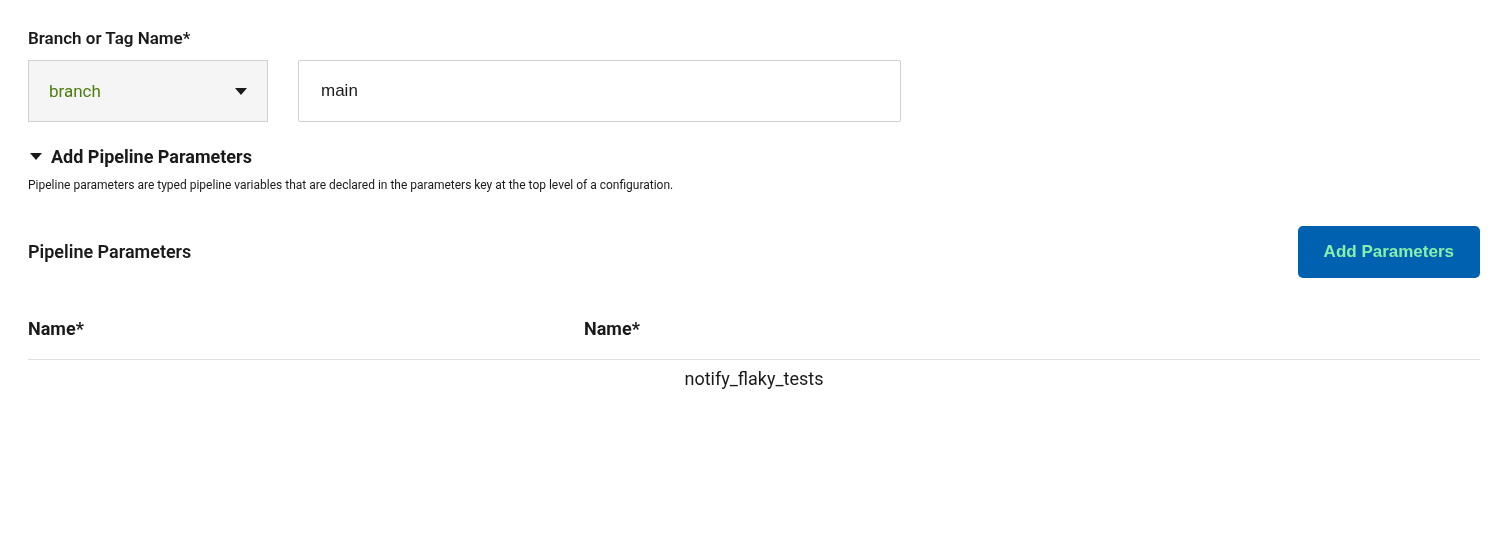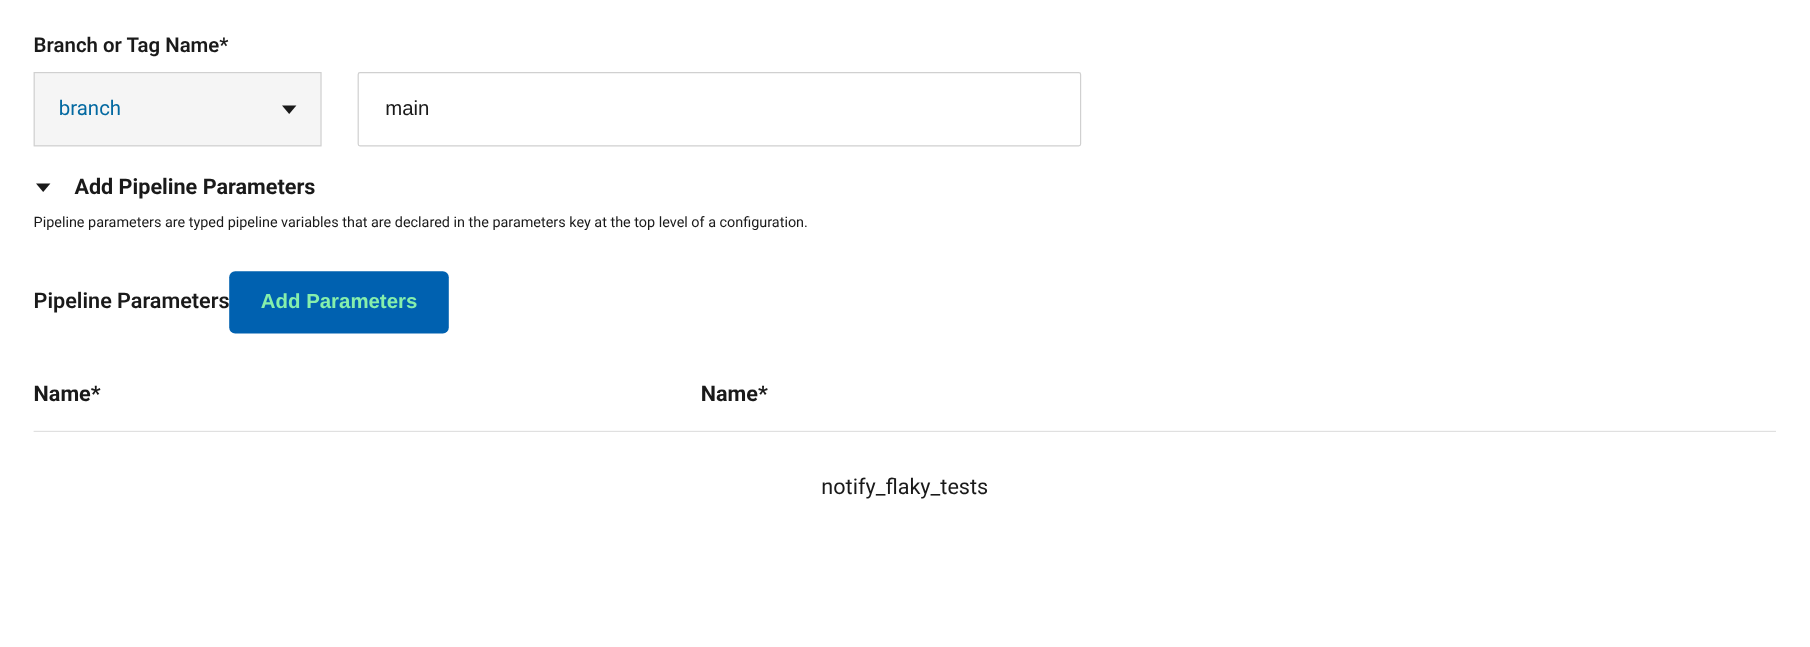--- a/index.html
+++ b/index.html
@@ -29,21 +29,21 @@
       position: relative;
       width: 240px;
     }
     .select-control {
       width: 100%;
       height: 62px;
       background: #f5f5f5;
       border: 1px solid #d0d0d0;
       padding: 0 20px;
       font-size: 17px;
-      color: #0369a1;
+      color: #4d7c0f;
       appearance: none;
       cursor: pointer;
       display: flex;
       align-items: center;
       justify-content: space-between;
     }
     .caret-down {
       width: 0;
       height: 0;
       border-left: 6px solid transparent;
@@ -56,39 +56,40 @@
       border: 1px solid #d0d0d0;
       background: #ffffff;
       padding: 0 22px;
       font-size: 17px;
       color: #1a1a1a;
       border-radius: 2px;
     }
     .collapse-header {
       display: flex;
       align-items: center;
-      gap: 20px;
+      gap: 9px;
       margin-bottom: 10px;
       cursor: pointer;
     }
     .collapse-header .caret-down {
       margin-left: 2px;
     }
     .collapse-title {
       font-weight: 700;
       font-size: 18px;
     }
     .description {
       font-size: 12px;
       color: #1a1a1a;
       margin-bottom: 32px;
       line-height: 1.4;
     }
     .params-header-row {
       display: flex;
+      justify-content: space-between;
       align-items: center;
       margin-bottom: 40px;
     }
     .params-title {
       font-weight: 600;
       font-size: 18px;
     }
     .add-params-btn {
       background: #0061b0;
       color: #86efac;
@@ -99,21 +100,20 @@
       font-weight: 600;
       cursor: pointer;
     }
     .params-table {
       width: 100%;
     }
     .params-table-header {
       display: flex;
       padding-bottom: 20px;
       border-bottom: 1px solid #e0e0e0;
-      margin-bottom: 28px;
     }
     .col-name {
       flex: 0 0 556px;
       font-weight: 700;
       font-size: 18px;
     }
     .col-type {
       flex: 0 0 340px;
       font-weight: 700;
       font-size: 18px;

